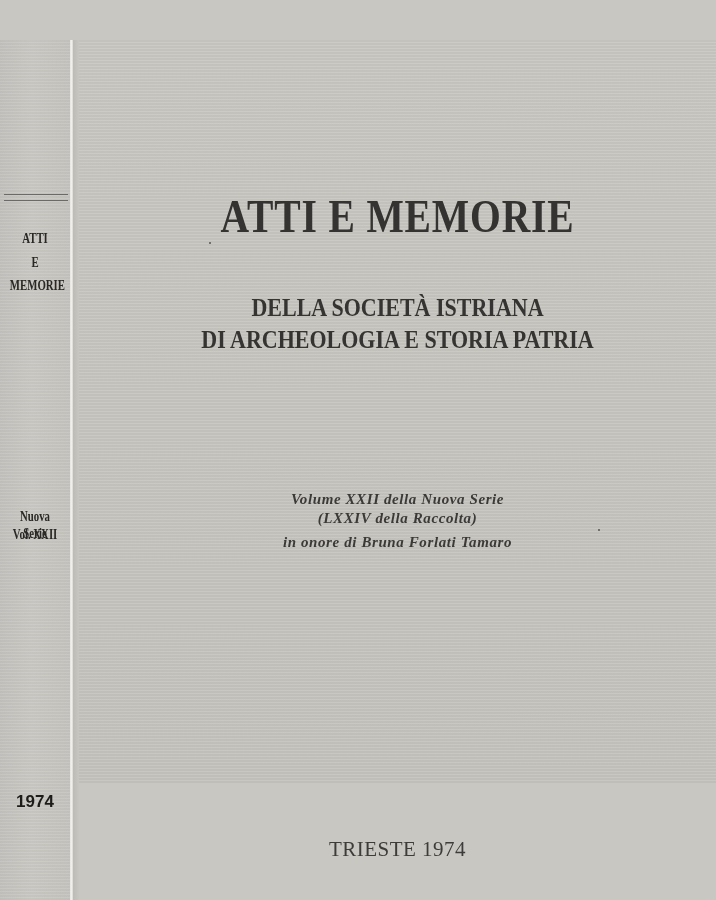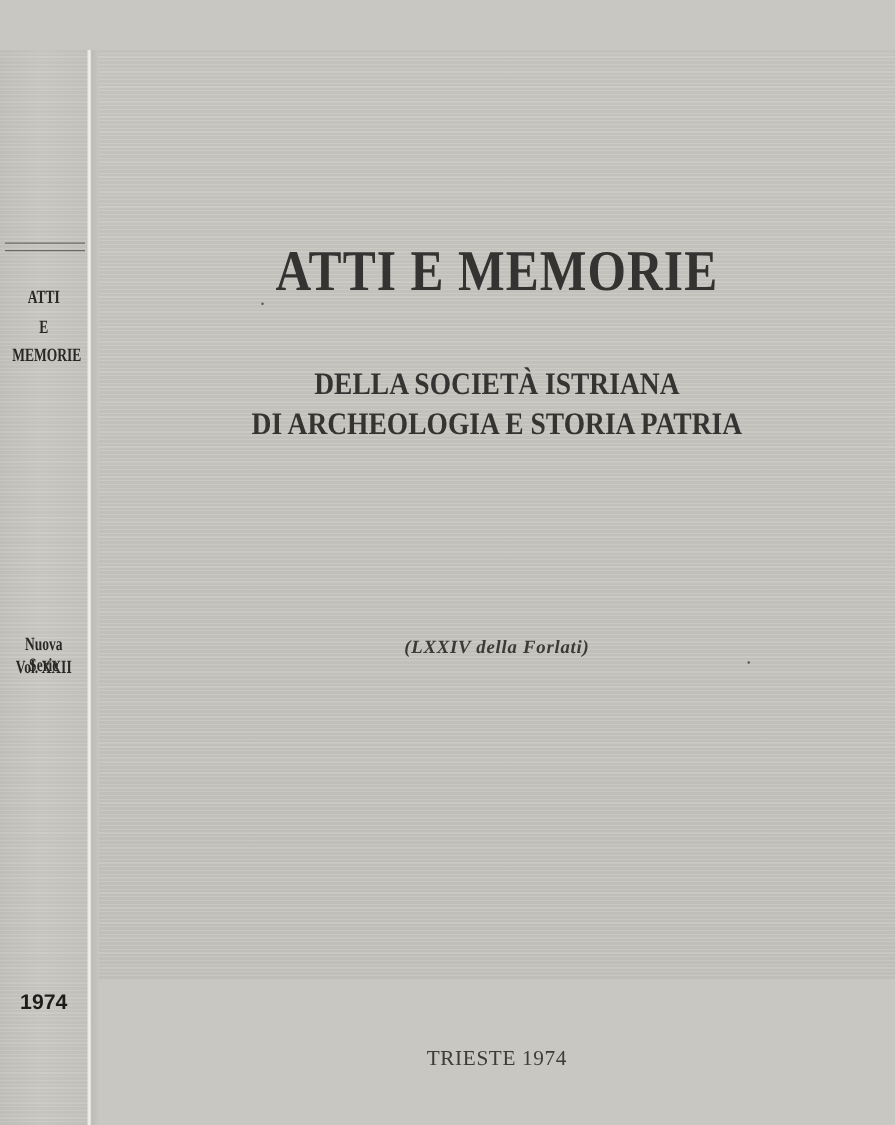--- a/index.html
+++ b/index.html
@@ -50,21 +50,21 @@
     .subtitle {
       font-size: 25px; font-weight: bold;
       transform: scaleX(0.88); transform-origin: center;
       color: #363432;
     }
     .italic {
       font-family: "Liberation Serif", serif; font-style: italic; font-weight: bold;
       font-size: 15px; color: #3c3a38; letter-spacing: 0.6px;
     }
     .place {
-      top: 797px; font-size: 17px; color: #3e3c3a; letter-spacing: 0.5px;
+      top: 797px; font-size: 21px; color: #3e3c3a; letter-spacing: 0.5px;
     }
     .dot { position: absolute; width: 2px; height: 2px; background: #555; border-radius: 50%; }
   </style>
 </head>
 <body>
 
 <div class="book">
 
   <div class="spine">
     <div class="spine-rule" style="top:154px;"></div>
@@ -82,18 +82,20 @@
   <div class="spine-fold"></div>
   <div class="spine-edge"></div>
 
   <div class="cover">
     <div class="line title">ATTI E MEMORIE</div>
     <div class="dot" style="left:130px; top:202px;"></div>
 
     <div class="line subtitle" style="top:254px;">DELLA SOCIETÀ ISTRIANA</div>
     <div class="line subtitle" style="top:286px;">DI ARCHEOLOGIA E STORIA PATRIA</div>
 
-    <div class="line italic" style="top:470px;">(LXXIV della Forlati)</div>
+    <div class="line italic" style="top:451px;">Volume XXII della Nuova Serie</div>
+    <div class="line italic" style="top:470px;">(LXXIV della Raccolta)</div>
+    <div class="line italic" style="top:494px;">in onore di Bruna Forlati Tamaro</div>
     <div class="dot" style="left:519px; top:489px;"></div>
 
     <div class="line place">TRIESTE 1974</div>
   </div>
 </div>
 
 </body></html>

